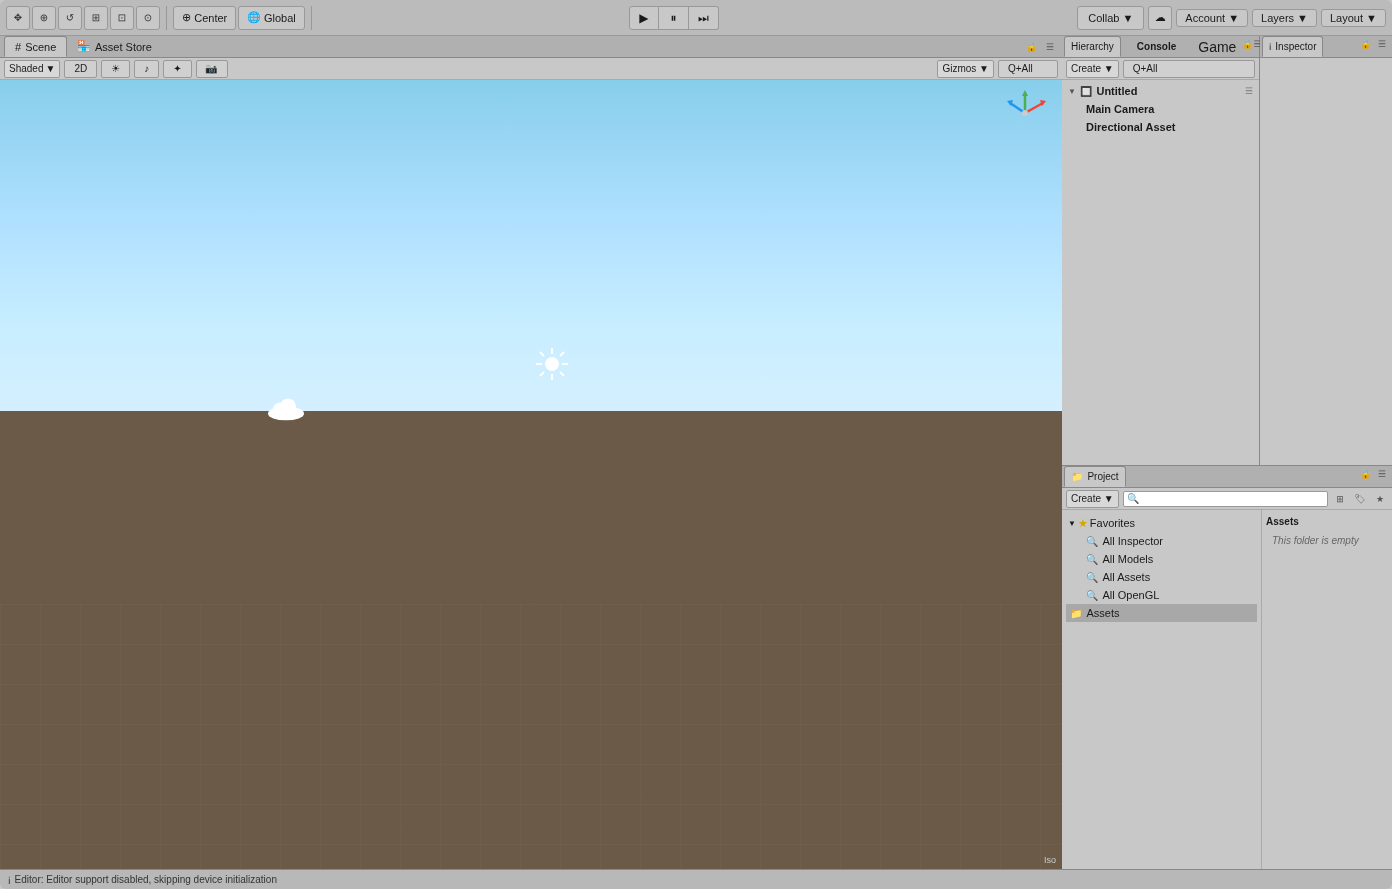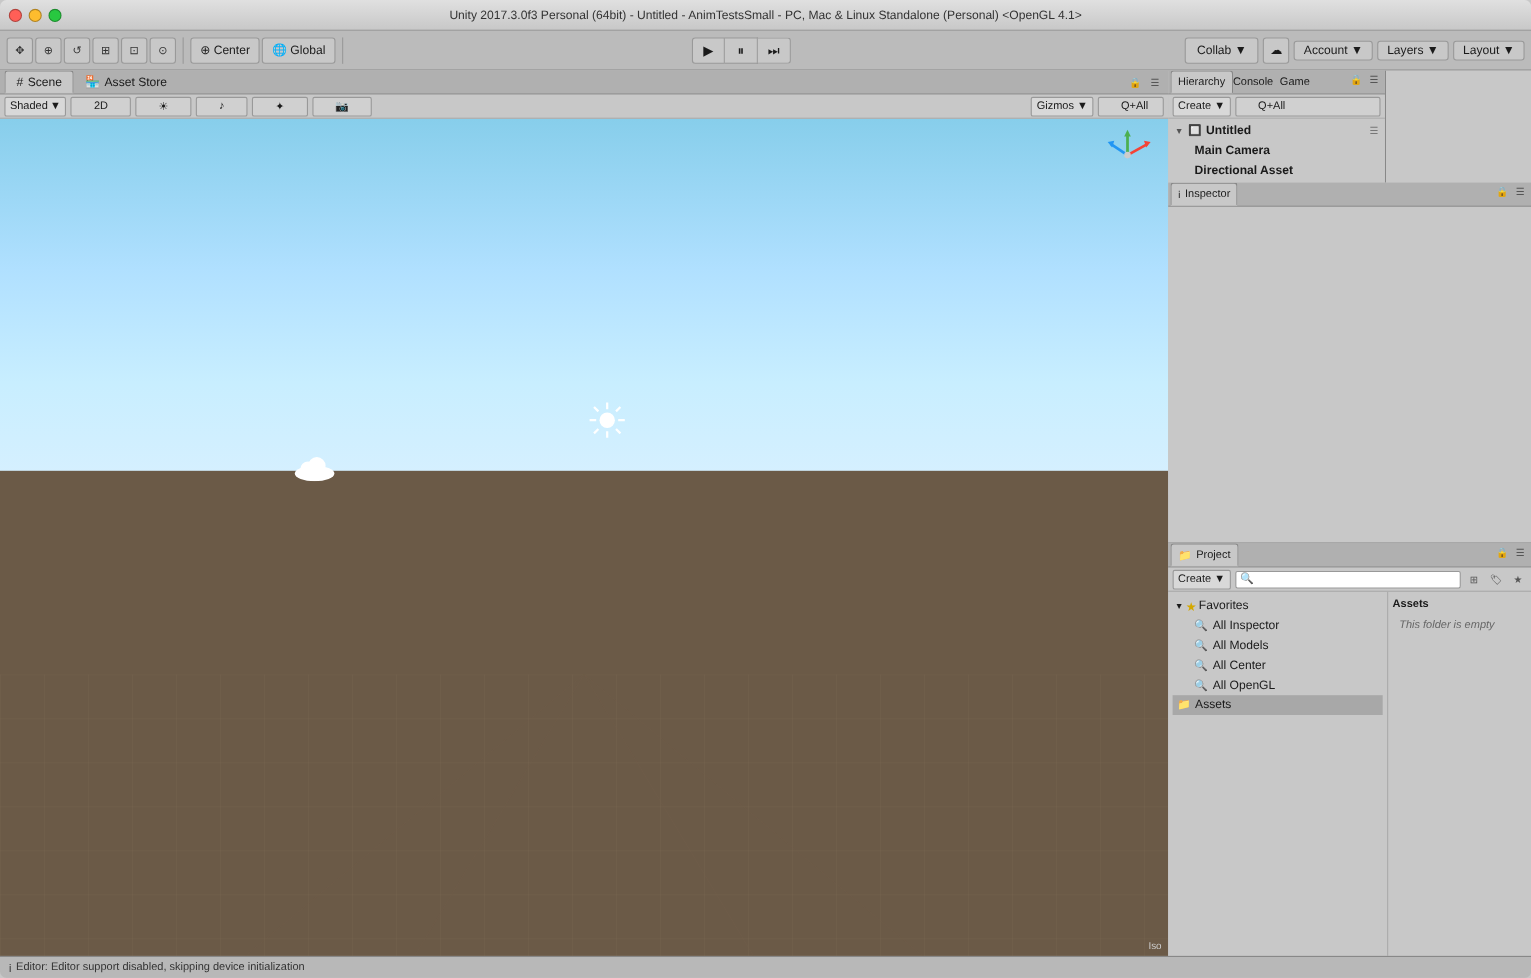--- a/index.html
+++ b/index.html
@@ -221,21 +221,21 @@
       border-radius: 2px;
       display: flex;
       align-items: center;
       gap: 2px;
       cursor: pointer;
       font-size: 10px;
     }
 
     .scene-btn {
       height: 18px;
-      padding: 0 20px;
+      padding: 0 9px;
       background: #d0d0d0;
       border: 1px solid #999;
       border-radius: 2px;
       display: flex;
       align-items: center;
       cursor: pointer;
       font-size: 10px;
     }
 
     
@@ -523,28 +523,20 @@
       flex: 1;
       display: flex;
       flex-direction: column;
     }
   </style>
 </head>
 <body>
 
 <div class="window">
 
-  <div class="title-bar">
-    <div class="window-controls">
-      <div class="win-btn close"></div>
-      <div class="win-btn minimize"></div>
-      <div class="win-btn maximize"></div>
-    </div>
-    <span class="title-text">Unity 2017.3.0f3 Personal (64bit) - Untitled - AnimTestsSmall - PC, Mac &amp; Linux Standalone (Personal) &lt;OpenGL 4.1&gt;</span>
-  </div>
 
   <div class="toolbar">
 
     <div class="toolbar-group">
       <div class="tool-btn">✥</div>
       <div class="tool-btn">⊕</div>
       <div class="tool-btn">↺</div>
       <div class="tool-btn">⊞</div>
       <div class="tool-btn">⊡</div>
       <div class="tool-btn">⊙</div>
@@ -688,32 +680,32 @@
             </svg>
           </div>
 
           <div class="coords">Iso</div>
         </div>
       </div>
     </div>
 
     <div class="split-right">
 
-      <div class="split-right-top" style="display:flex;flex-direction:column;">
+      <div class="split-right-top" style="display:flex;flex-direction:row;">
 
         <div style="width:198px; display:flex; flex-direction:column; border-right:1px solid #888;">
 
           <div class="panel-tab-bar">
             <div class="tab active" style="font-size:10px;padding:0 6px;">
               <span>Hierarchy</span>
             </div>
-            <div class="tab" style="font-size:10px;padding:0 0;">
+            <div class="tab" style="font-size:10px;padding:0 16px;font-weight:bold;">
               <span>Console</span>
             </div>
-            <div class="tab" style="font-size:10px;padding:0 6px;">
+            <div class="tab" style="font-size:14px;padding:0 6px;">
               <span>Game</span>
             </div>
             <div class="tab-spacer"></div>
             <div class="panel-icon-btn">🔒</div>
             <div class="panel-icon-btn">☰</div>
           </div>
 
           <div class="hierarchy-toolbar">
             <div class="scene-dropdown" style="font-size:10px;">
               <span>Create ▼</span>
@@ -793,21 +785,21 @@
               <div class="project-item">
                 <span style="color:#d4a800;font-size:10px;">🔍</span>
                 <span>All Inspector</span>
               </div>
               <div class="project-item">
                 <span style="color:#d4a800;font-size:10px;">🔍</span>
                 <span>All Models</span>
               </div>
               <div class="project-item">
                 <span style="color:#d4a800;font-size:10px;">🔍</span>
-                <span>All Center</span>
+                <span>All Assets</span>
               </div>
               <div class="project-item">
                 <span style="color:#d4a800;font-size:10px;">🔍</span>
                 <span>All OpenGL</span>
               </div>
             </div>
 
             <div class="assets-folder">
               <span style="font-size:10px;">📁</span>
               <span>Assets</span>

